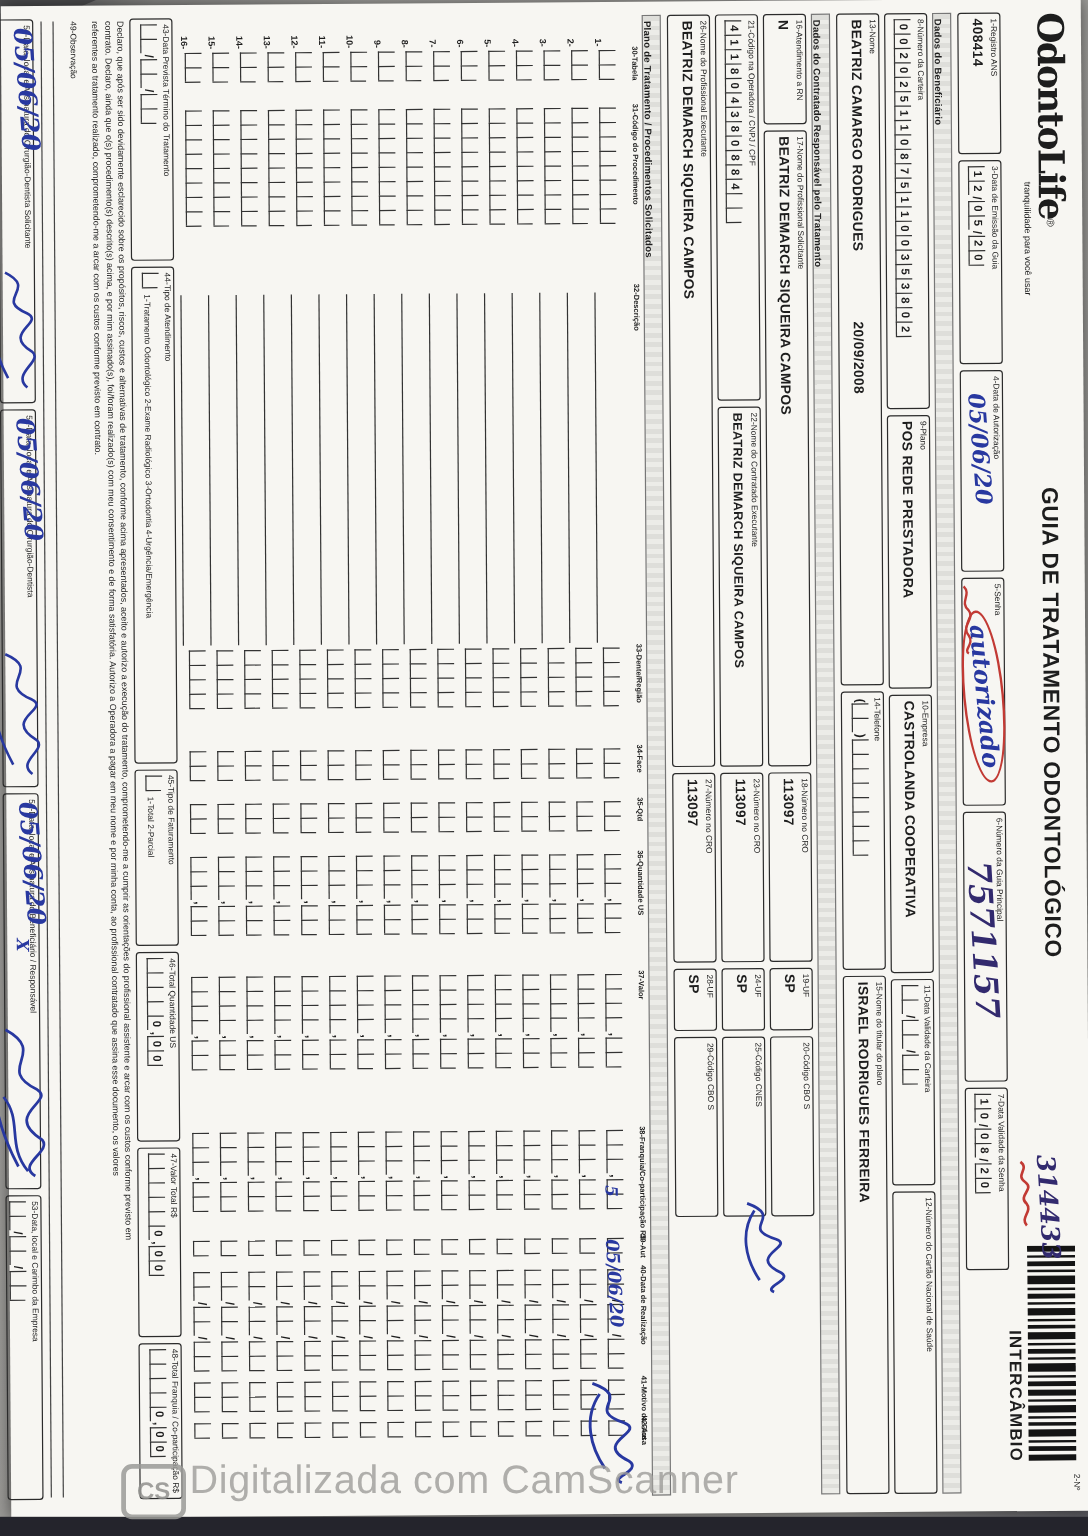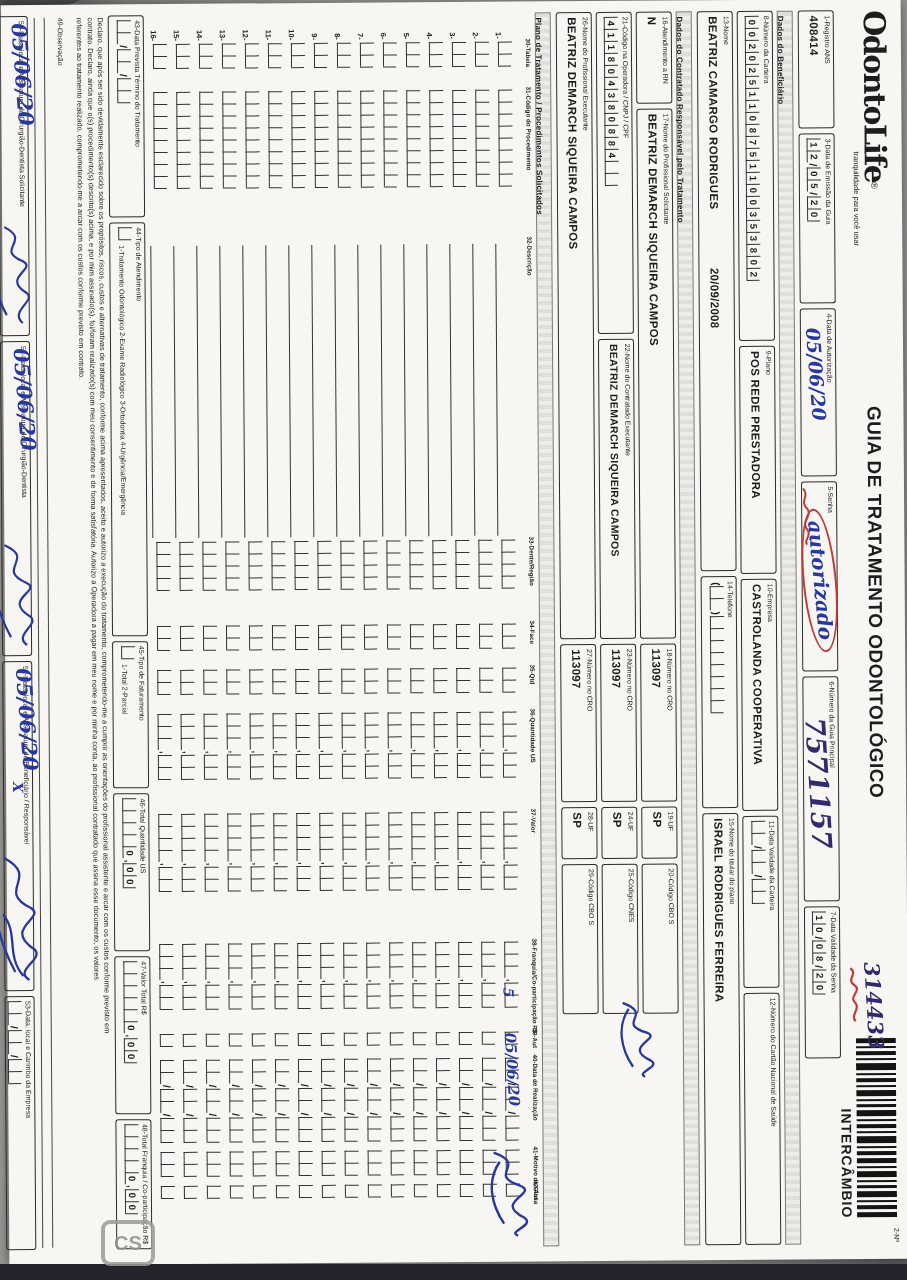--- a/index.html
+++ b/index.html
@@ -1947,13 +1947,14 @@
         </div>
       </div>
 
     </div>
   </div>
 
   <div class="dark-band"></div>
   <div class="cs-badge">
     <span>CS</span>
     </div>
+  <div class="cs-text">Digitalizada com CamScanner</div>
 </div>
 
 </body></html>

